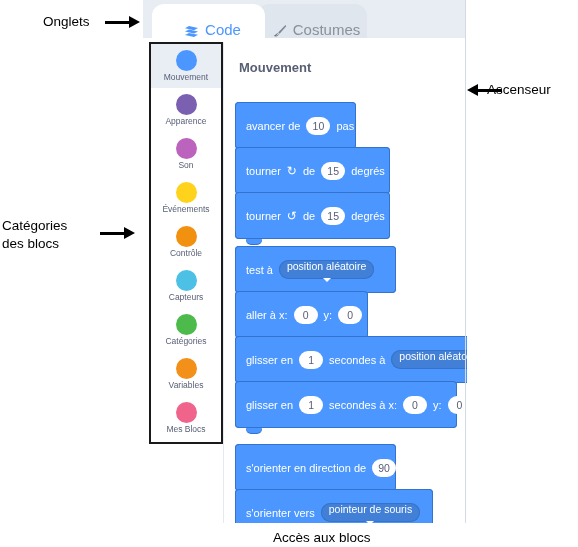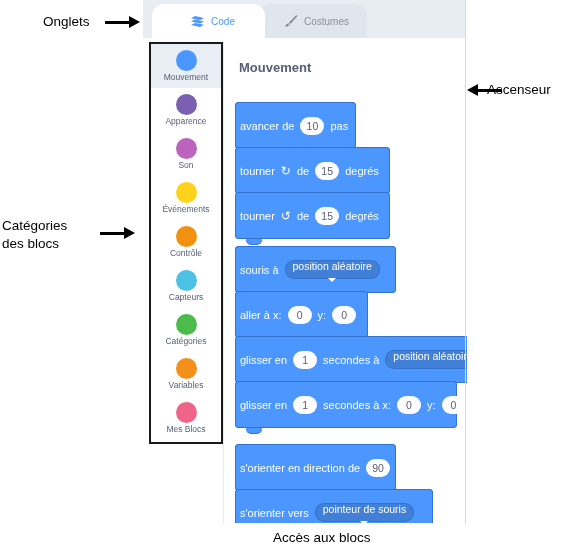--- a/index.html
+++ b/index.html
@@ -44,24 +44,24 @@
     position:absolute;
     left:0;top:0;
     width:323px;height:38px;
     background:#e8edf3;
     border-bottom:1px solid #d4dae3;
   }
   .tab{
     position:absolute;
     top:4px;height:34px;
     border-radius:12px 12px 0 0;
-    display:flex;align-items:center;
+    display:flex;align-items:flex-end;
     justify-content:center;
     gap:6px;
-    font-size:10px;
+    font-size:15px;
     color:#8a9199;
     background:#dfe6ee;
     box-sizing:border-box;
     cursor:pointer;
     padding-left:8px;
   }
   .tab.active{
     background:#ffffff;
     color:#4c97ff;
     z-index:3;
@@ -131,21 +131,21 @@
   .block{
     position:absolute;
     left:11px;
     background:#4c97ff;
     color:#ffffff;
     font-size:11px;
     height:47px;
     border-radius:4px;
     display:flex;
     align-items:center;
-    padding:0 5px;
+    padding:0 11px;
     gap:6px;
     box-sizing:border-box;
     cursor:pointer;
     box-shadow:0 0 0 1px #3373cc inset;
     white-space:nowrap;
   }
   
   .block::before{
     content:"";
     position:absolute;
@@ -341,21 +341,21 @@
 
       <div class="block" style="top:150px;width:155px;">
         <span>tourner</span>
         <span class="turn-icon">↺</span>
         <span>de</span>
         <span class="oval">15</span>
         <span>degrés</span>
       </div>
 
       <div class="block" style="top:204px;width:161px;">
-        <span>souris à</span>
+        <span>test à</span>
         <span class="dropdown">
           <span>position aléatoire</span>
           <span class="caret"></span>
         </span>
       </div>
 
       <div class="block" style="top:249px;width:133px;">
         <span>aller à x:</span>
         <span class="oval">0</span>
         <span>y:</span>

